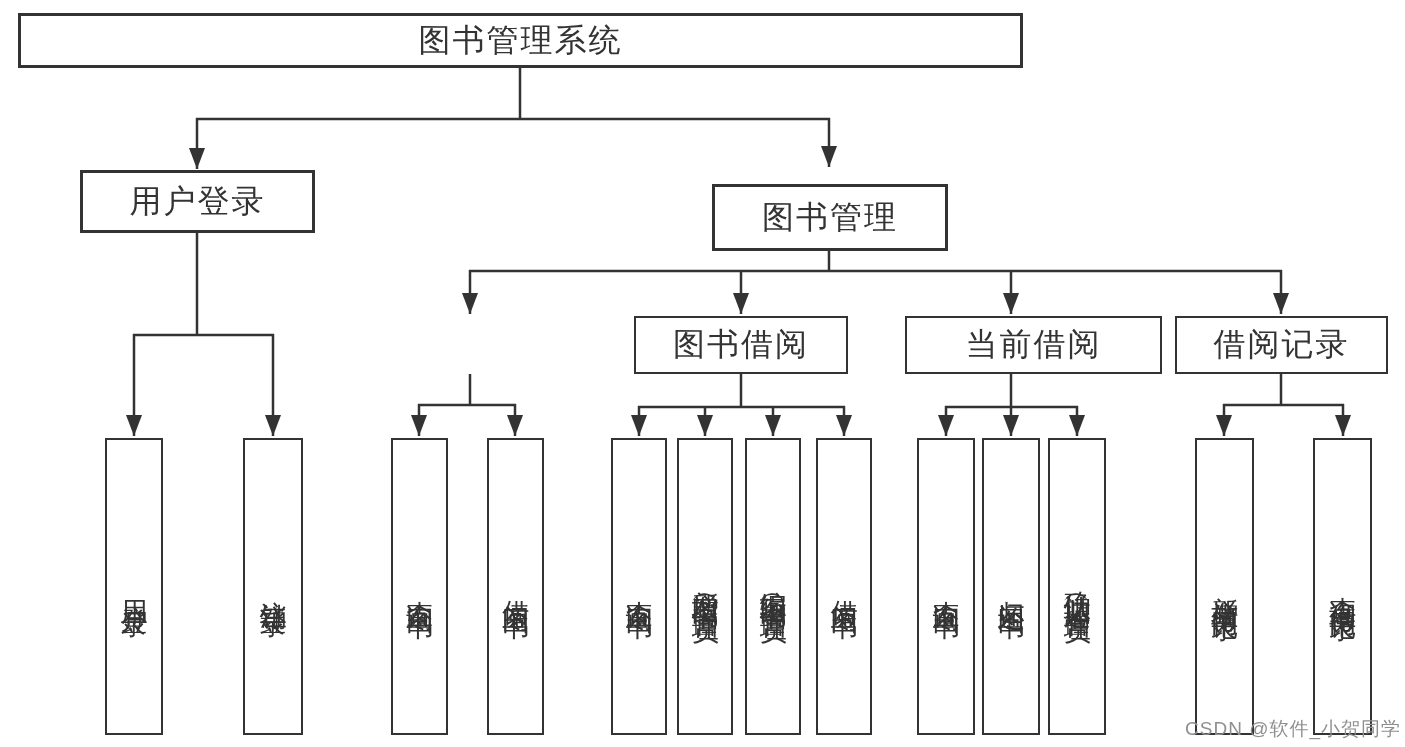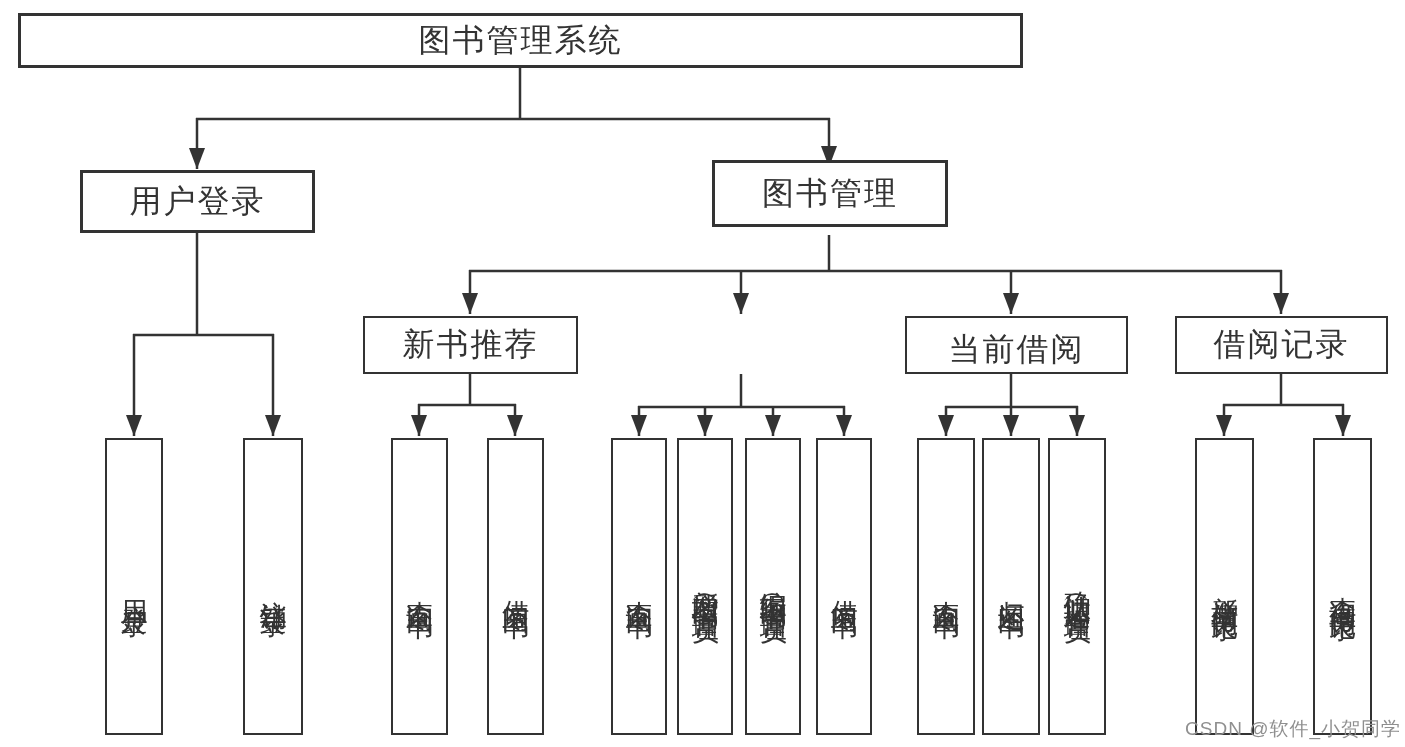--- a/index.html
+++ b/index.html
@@ -135,28 +135,28 @@
     </g>
   </svg>
 
   <div class="node" style="left:18px; top:13px; width:1005px; height:55px;">
     <span>图书管理系统</span>
   </div>
 
   <div class="node" style="left:80px; top:170px; width:235px; height:63px;">
     <span>用户登录</span>
   </div>
-  <div class="node" style="left:712px; top:160px; width:236px; height:67px;">
+  <div class="node" style="left:712px; top:184px; width:236px; height:67px;">
     <span>图书管理</span>
   </div>
 
-  <div class="node lvl3" style="left:363px; top:316px; width:215px; height:58px;">
-    <span>新书推荐</span>
-  </div>
-  <div class="node lvl3" style="left:905px; top:316px; width:223px; height:58px;align-items:flex-end;">
+  <div class="node lvl3" style="left:634px; top:316px; width:214px; height:58px;">
+    <span>图书借阅</span>
+  </div>
+  <div class="node lvl3" style="left:905px; top:316px; width:257px; height:58px;">
     <span>当前借阅</span>
   </div>
   <div class="node lvl3" style="left:1175px; top:316px; width:213px; height:58px;">
     <span>借阅记录</span>
   </div>
 
   <div class="leaf" style="left:105px; width:58px;">
     <span class="vtext">用户登录</span>
   </div>
   <div class="leaf" style="left:243px; width:60px;">

